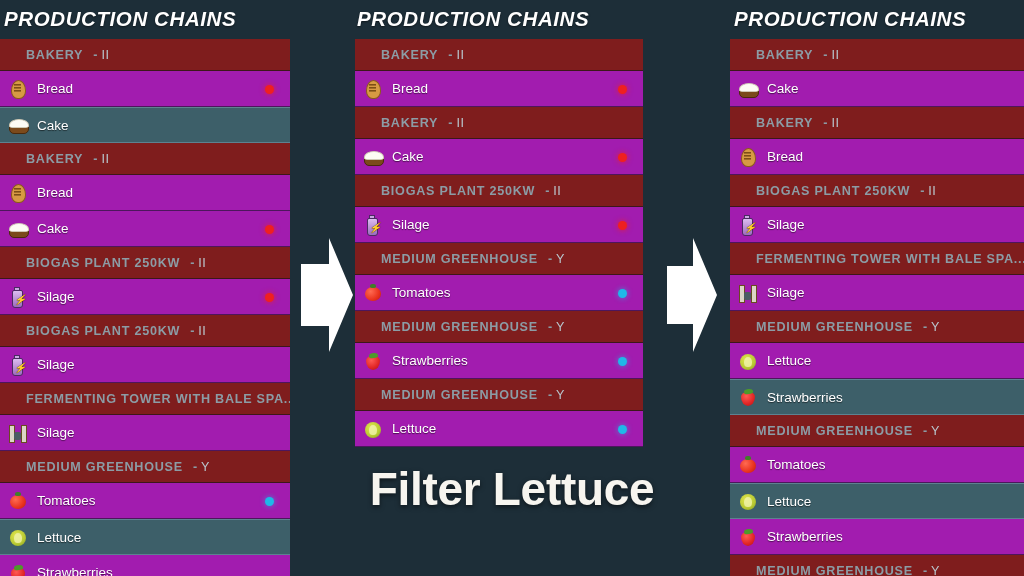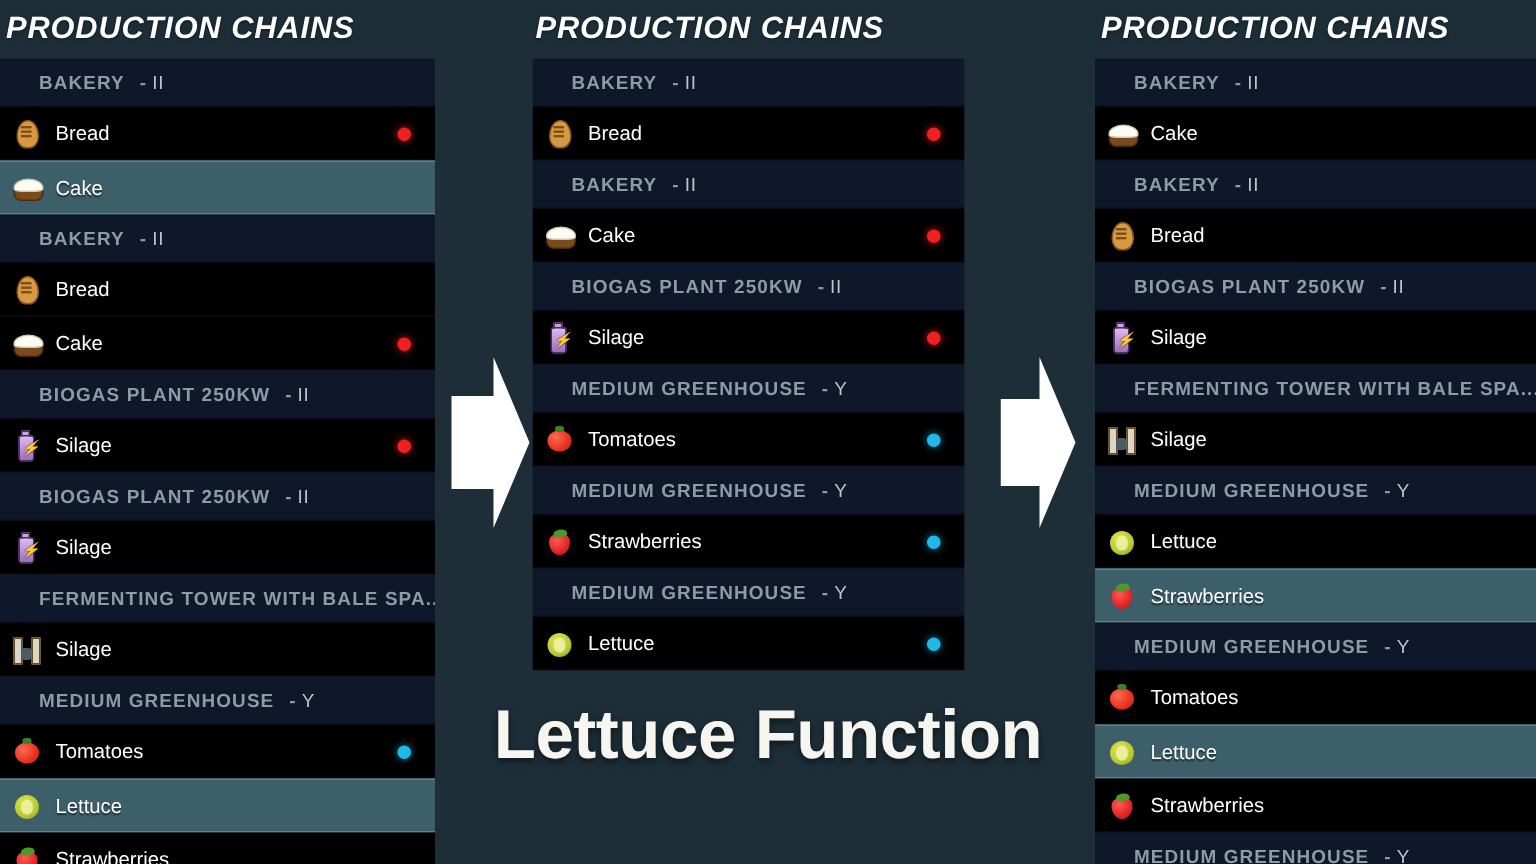--- a/index.html
+++ b/index.html
@@ -36,21 +36,21 @@
 
   .row {
     position:relative;
     height:32px;
     display:flex;
     align-items:center;
     border-bottom:1px solid rgba(8,18,24,.55);
   }
   
   .row.group {
-    background:#0f172a;
+    background:#7f1d1d;
     padding-left:26px;
   }
   .row.group .grp-label {
     color:#8c9ca5;
     font-size:12.6px;
     font-weight:bold;
     letter-spacing:0.75px;
     white-space:nowrap;
     overflow:hidden;
     text-overflow:clip;
@@ -63,21 +63,21 @@
   }
   .row.group .grp-lvl {
     color:#b9c6cd;
     font-size:12.6px;
     font-weight:normal;
     letter-spacing:0.5px;
   }
 
   
   .row.item {
-    background:#000000;
+    background:#a21caf;
     padding-left:8px;
     height:36px;
   }
   .row.item.selected {
     background:#3d5f69;
     border-top:1px solid #5d8290;
     border-bottom:1px solid #5d8290;
   }
   .row.item .name {
     color:#ffffff;
@@ -441,13 +441,13 @@
   <svg viewBox="0 0 56 118" width="56" height="118" aria-hidden="true">
     <polygon points="2,28 30,28 30,2 54,59 30,116 30,90 2,90" fill="#ffffff"></polygon>
   </svg>
 </div>
 <div class="arrow" id="arrow-2">
   <svg viewBox="0 0 52 118" width="52" height="118" aria-hidden="true">
     <polygon points="0,30 26,30 26,2 50,59 26,116 26,88 0,88" fill="#ffffff"></polygon>
   </svg>
 </div>
 
-<div id="caption">Lettuce Function</div>
+<div id="caption">Filter Lettuce</div>
 
 </body></html>

